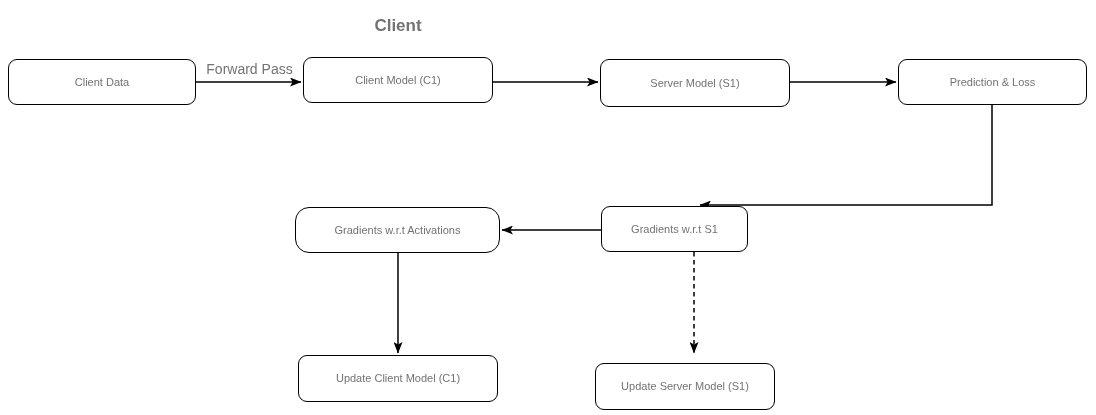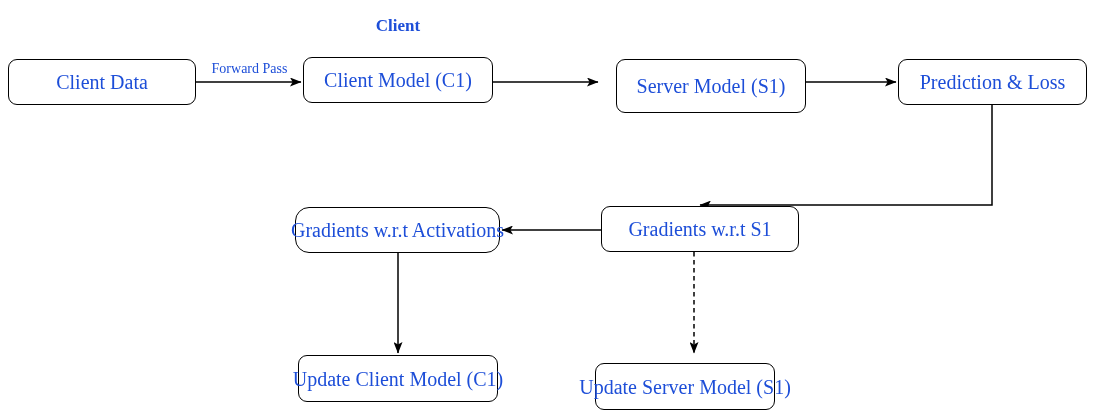--- a/index.html
+++ b/index.html
@@ -5,34 +5,34 @@
   html, body {
     margin: 0;
     padding: 0;
     background: #ffffff;
   }
   #canvas {
     position: relative;
     width: 1096px;
     height: 415px;
     background: #ffffff;
-    font-family: Liberation Serif, serif;
-    color: #1d4ed8;
+    font-family: Liberation Sans, sans-serif;
+    color: #737373;
     overflow: hidden;
   }
   .node {
     position: absolute;
     box-sizing: border-box;
     border: 1.4px solid #000000;
     border-radius: 9px;
     background: #ffffff;
     display: flex;
     align-items: center;
     justify-content: center;
-    font-size: 20px;
+    font-size: 11px;
     line-height: 1.1;
     text-align: center;
     white-space: nowrap;
     z-index: 2;
   }
   .col-header {
     position: absolute;
     font-weight: bold;
     font-size: 17px;
     text-align: center;
@@ -50,24 +50,24 @@
     position: absolute;
     left: 0;
     top: 0;
     width: 1096px;
     height: 415px;
     z-index: 1;
   }
   
   #n-client-data      { left: 8px;   top: 59px;  width: 188px; height: 46px; }
   #n-client-model     { left: 303px; top: 57px;  width: 190px; height: 46px; }
-  #n-server-model     { left: 616px; top: 59px;  width: 190px; height: 54px; }
+  #n-server-model     { left: 600px; top: 59px;  width: 190px; height: 48px; }
   #n-prediction-loss  { left: 898px; top: 59px;  width: 189px; height: 46px; }
   #n-grad-activations { left: 295px; top: 207px; width: 205px; height: 46px; border-radius: 14px; }
-  #n-grad-s1          { left: 601px; top: 206px; width: 198px; height: 46px; }
+  #n-grad-s1          { left: 601px; top: 206px; width: 147px; height: 46px; }
   #n-update-client    { left: 298px; top: 355px; width: 200px; height: 47px; text-align: center; }
   #n-update-server    { left: 595px; top: 363px; width: 180px; height: 47px; }
   #h-client { left: 348px; top: 16px; width: 100px; }
   #h-server { left: 644px; top: 16px; width: 100px; }
   #lbl-forward-pass { left: 196px; top: 61px; width: 107px; }
 </style>
 </head>
 <body>
 
 <div id="canvas">

